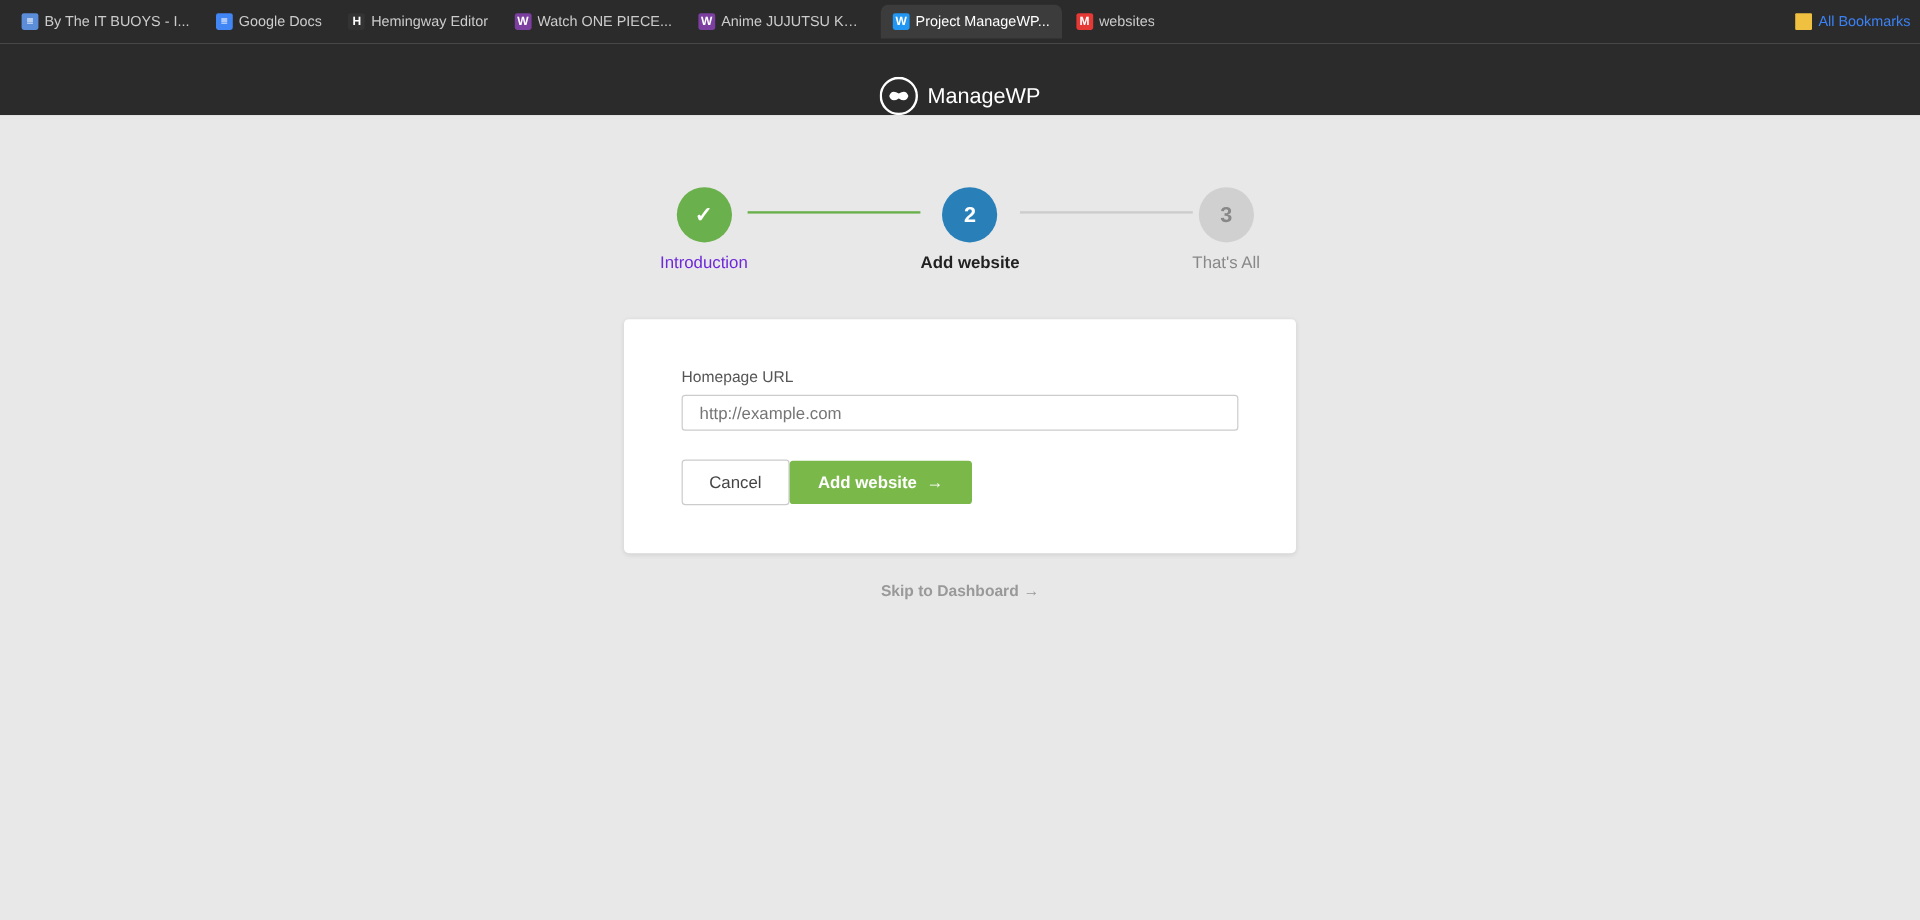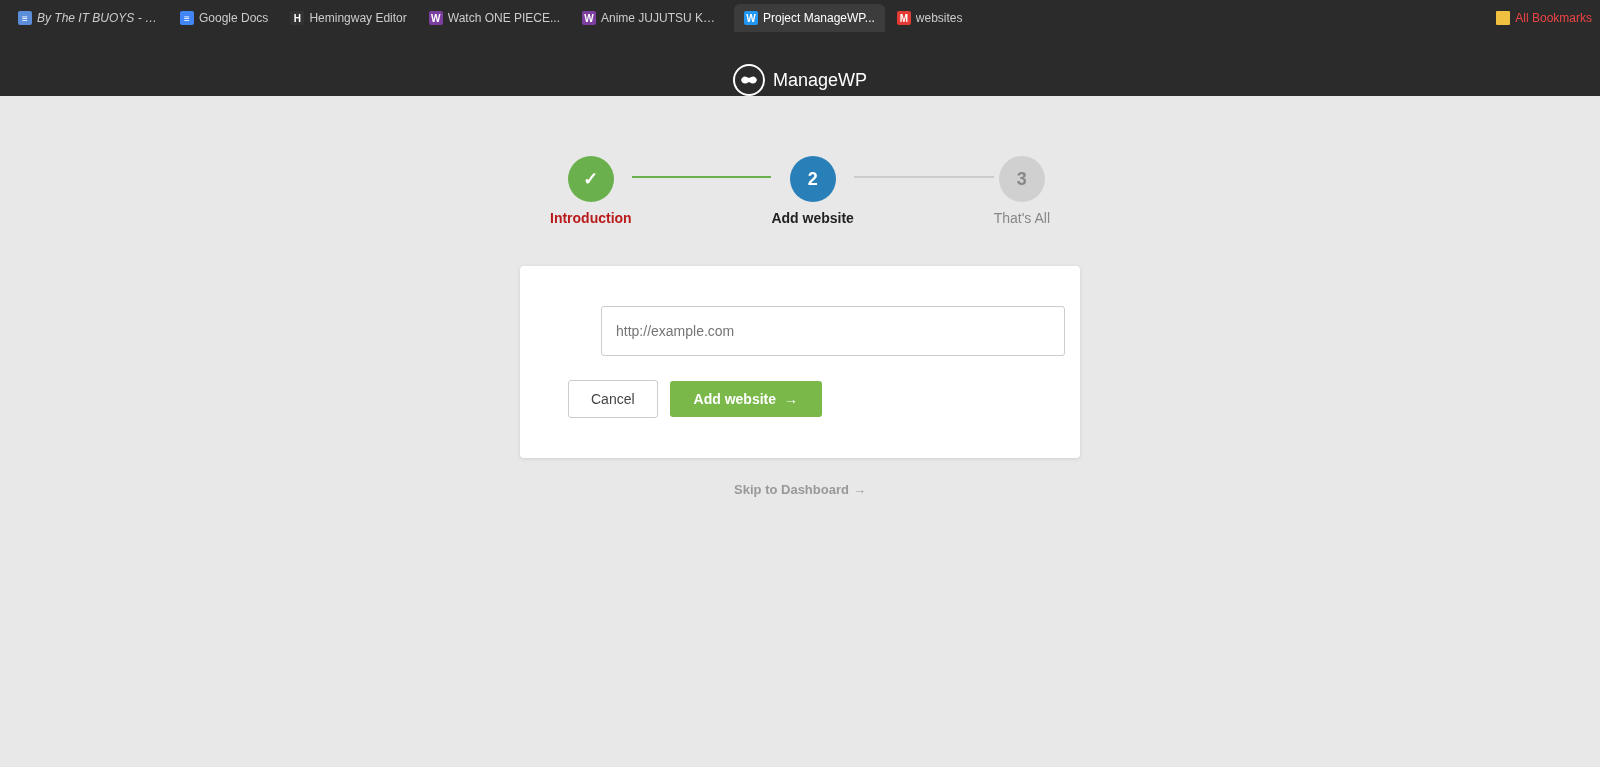--- a/index.html
+++ b/index.html
@@ -42,21 +42,21 @@
       justify-content: center;
       font-size: 10px;
       font-weight: bold;
       color: white;
     }
     .bookmarks-area {
       margin-left: auto;
       display: flex;
       align-items: center;
       gap: 5px;
-      color: #ef4444;
+      color: #3b82f6;
       font-size: 12px;
     }
     .bookmark-icon {
       width: 14px;
       height: 14px;
       background: #f0c040;
       border-radius: 1px;
     }
 
     
@@ -125,21 +125,21 @@
     }
     .step-circle.pending {
       background: #d0d0d0;
       color: #888;
     }
     .step-label {
       margin-top: 8px;
       font-size: 14px;
       text-align: center;
     }
-    .step-label.done { color: #b91c1c; font-weight: 700; }
+    .step-label.done { color: #6d28d9; font-weight: 400; }
     .step-label.active { color: #222; font-weight: 700; }
     .step-label.pending { color: #888; }
 
     .step-line {
       flex: 1;
       height: 2px;
       background: #ccc;
       margin-bottom: 28px;
     }
     .step-line.done { background: #6ab04c; }
@@ -158,33 +158,32 @@
       color: #222;
       margin-bottom: 28px;
     }
     .field-label {
       font-size: 13px;
       color: #555;
       margin-bottom: 8px;
     }
     .url-input {
       width: 100%;
-      height: 50px;
+      height: 30px;
       border: 1px solid #ccc;
       border-radius: 3px;
       padding: 0 14px;
       font-size: 14px;
       color: #999;
       outline: none;
-      margin-left: 33px;
     }
 
     .btn-row {
       display: flex;
-      gap: 12px;
+      gap: 0;
       margin-top: 24px;
       align-items: center;
     }
     .btn-cancel {
       padding: 10px 22px;
       border: 1px solid #ccc;
       border-radius: 3px;
       background: white;
       font-size: 14px;
       color: #444;
@@ -217,21 +216,21 @@
       font-weight: bold;
     }
   </style>
 </head>
 <body>
 
 <div class="browser-bar">
   <div id="tabs-container" style="display:flex;gap:2px;align-items:center;">
       <div class="tab">
         <div class="tab-icon" style="background: rgb(91, 141, 217);">≡</div>
-        <span style="overflow: hidden; text-overflow: ellipsis; font-style: italic;">By The IT BUOYS - I...</span>
+        <span style="overflow: hidden; text-overflow: ellipsis;">By The IT BUOYS - I...</span>
       </div>
       <div class="tab">
         <div class="tab-icon" style="background: rgb(66, 133, 244);">≡</div>
         <span style="overflow: hidden; text-overflow: ellipsis;">Google Docs</span>
       </div>
       <div class="tab">
         <div class="tab-icon" style="background: rgb(51, 51, 51);">H</div>
         <span style="overflow: hidden; text-overflow: ellipsis;">Hemingway Editor</span>
       </div>
       <div class="tab">
@@ -280,20 +279,21 @@
         <div class="step-label active">Add website</div>
       </div>
       <div class="step-line"></div>
       <div class="step">
         <div class="step-circle pending">3</div>
         <div class="step-label pending">That's All</div>
       </div>
     </div>
 
   <div class="card">
+    <div class="field-label">Homepage URL</div>
     <input class="url-input" type="text" placeholder="http://example.com" style="">
     <div class="btn-row">
       <button class="btn-cancel">Cancel</button>
       <button class="btn-add">
         <span>Add website</span>
         <span>→</span>
       </button>
     </div>
   </div>
 

